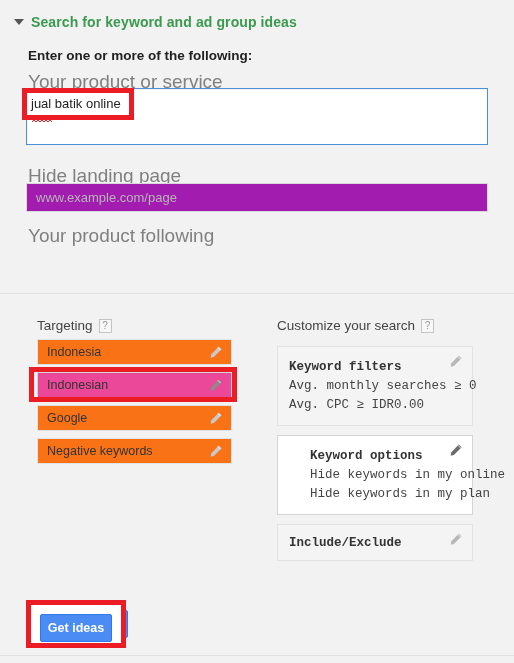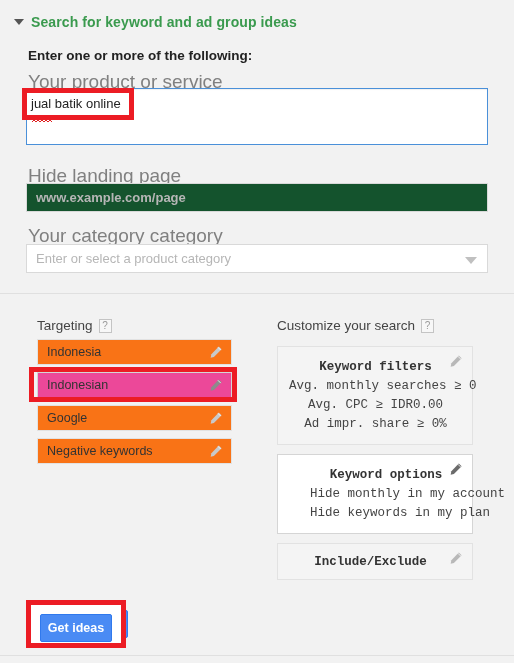--- a/index.html
+++ b/index.html
@@ -17,21 +17,20 @@
     position: relative;
   }
 
   
   .page {
     position: relative;
     width: 480px;
     height: 663px;
     background: #f2f2f2;
     box-sizing: border-box;
-    text-align: center;
   }
 
   .section-header {
     position: absolute;
     left: 14px;
     top: 14px;
     display: flex;
     align-items: center;
     gap: 7px;
     cursor: pointer;
@@ -97,24 +96,23 @@
   .spell-underline svg { display:block; }
 
   
   .lbl-landing { left: 28px; top: 165px; }
   .input-box {
     position: absolute;
     left: 26px;
     top: 183px;
     width: 462px;
     height: 29px;
-    background: #14532d;
+    background: #a21caf;
     border: 1px solid #d9d9d9;
     box-sizing: border-box;
-    font-weight: bold;
   }
   .input-placeholder {
     position: absolute;
     left: 9px;
     top: 6px;
     font-size: 13px;
     color: #b6b6b6;
   }
 
   
@@ -312,25 +310,21 @@
     <svg width="26" height="4" viewBox="0 0 26 4">
         <path d="M0 3 L2 1 L4 3 L6 1 L8 3 L10 1 L12 3 L14 1 L16 3 L18 1 L20 3" fill="none" stroke="#e02020" stroke-width="1"></path>
       </svg>
   </div>
 
   <div class="field-label lbl-landing">Hide landing page</div>
   <div class="input-box">
     <span class="input-placeholder">www.example.com/page</span>
   </div>
 
-  <div class="field-label lbl-category">Your category category</div>
-  <div class="select-box">
-    <span class="input-placeholder">Enter or select a product category</span>
-    <span class="select-caret"></span>
-  </div>
+  <div class="field-label lbl-category">Your product following</div>
 
   <div class="divider"></div>
 
   <div class="col-title targeting-title">
     <span>Targeting</span>
     <span class="help-badge">?</span>
   </div>
 
   <div class="target-list">
     <div class="target-row">
@@ -381,32 +375,31 @@
     <div class="panel">
       <span class="pencil">
         <svg width="14" height="14" viewBox="0 0 16 16">
             <path d="M11.2 1.6 L14.4 4.8 L5.6 13.6 L1.9 14.5 L2.7 10.6 Z" fill="#b8b8b8"></path>
             <path d="M10.2 2.6 L13.4 5.8" stroke="#ffffff" stroke-width="0.9" fill="none"></path>
           </svg>
       </span>
       <div class="panel-title">Keyword filters</div>
       <div class="panel-line">Avg. monthly searches ≥ 0</div>
       <div class="panel-line">Avg. CPC ≥ IDR0.00</div>
-      <div class="panel-line">Ad impr. share ≥ 0%</div>
     </div>
 
     <div class="panel active">
       <span class="pencil">
         <svg width="14" height="14" viewBox="0 0 16 16">
             <path d="M11.2 1.6 L14.4 4.8 L5.6 13.6 L1.9 14.5 L2.7 10.6 Z" fill="#6b6b6b"></path>
             <path d="M10.2 2.6 L13.4 5.8" stroke="#ffffff" stroke-width="0.9" fill="none"></path>
           </svg>
       </span>
       <div class="panel-title">Keyword options</div>
-      <div class="panel-line">Hide monthly in my account</div>
+      <div class="panel-line">Hide keywords in my online</div>
       <div class="panel-line">Hide keywords in my plan</div>
     </div>
 
     <div class="panel panel-compact">
       <span class="pencil">
         <svg width="14" height="14" viewBox="0 0 16 16">
             <path d="M11.2 1.6 L14.4 4.8 L5.6 13.6 L1.9 14.5 L2.7 10.6 Z" fill="#b8b8b8"></path>
             <path d="M10.2 2.6 L13.4 5.8" stroke="#ffffff" stroke-width="0.9" fill="none"></path>
           </svg>
       </span>

